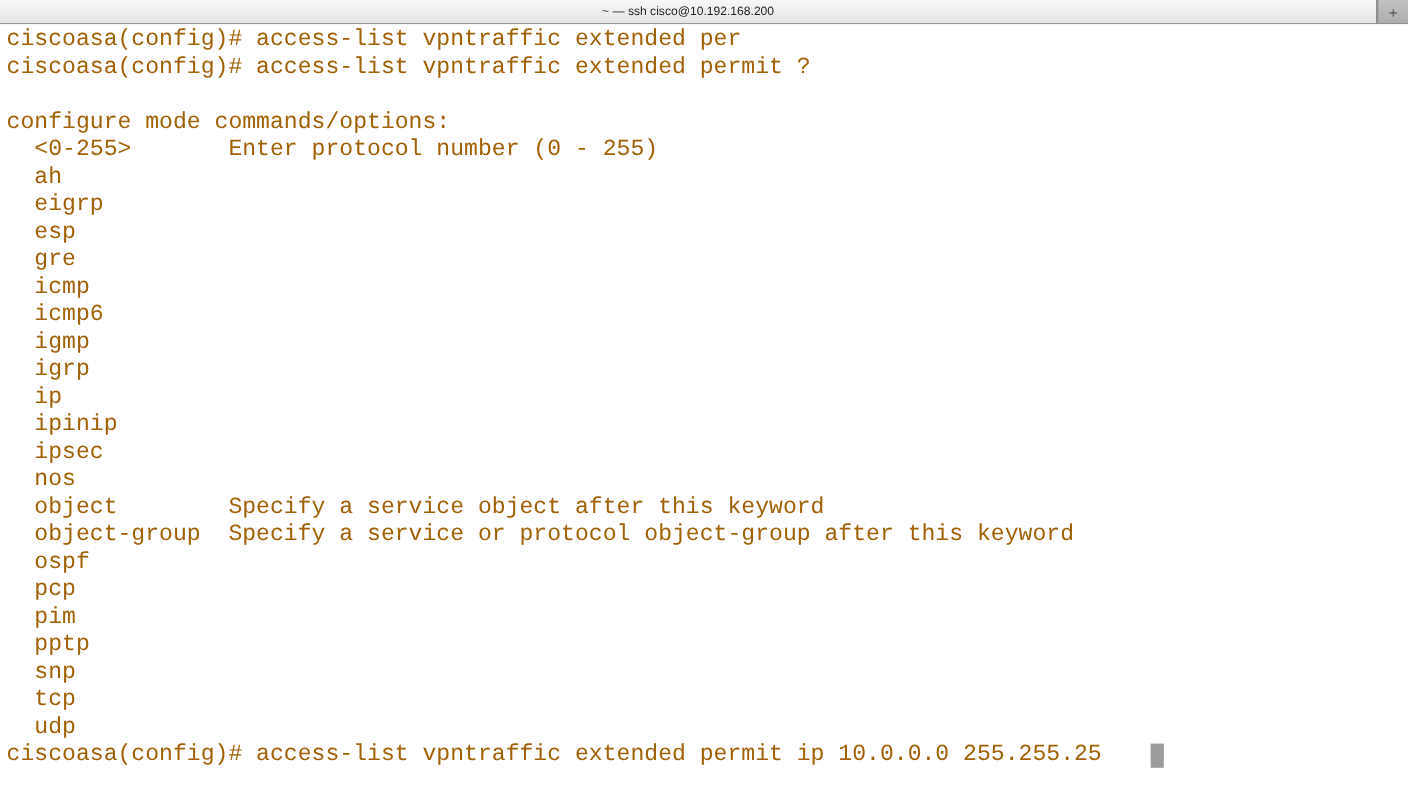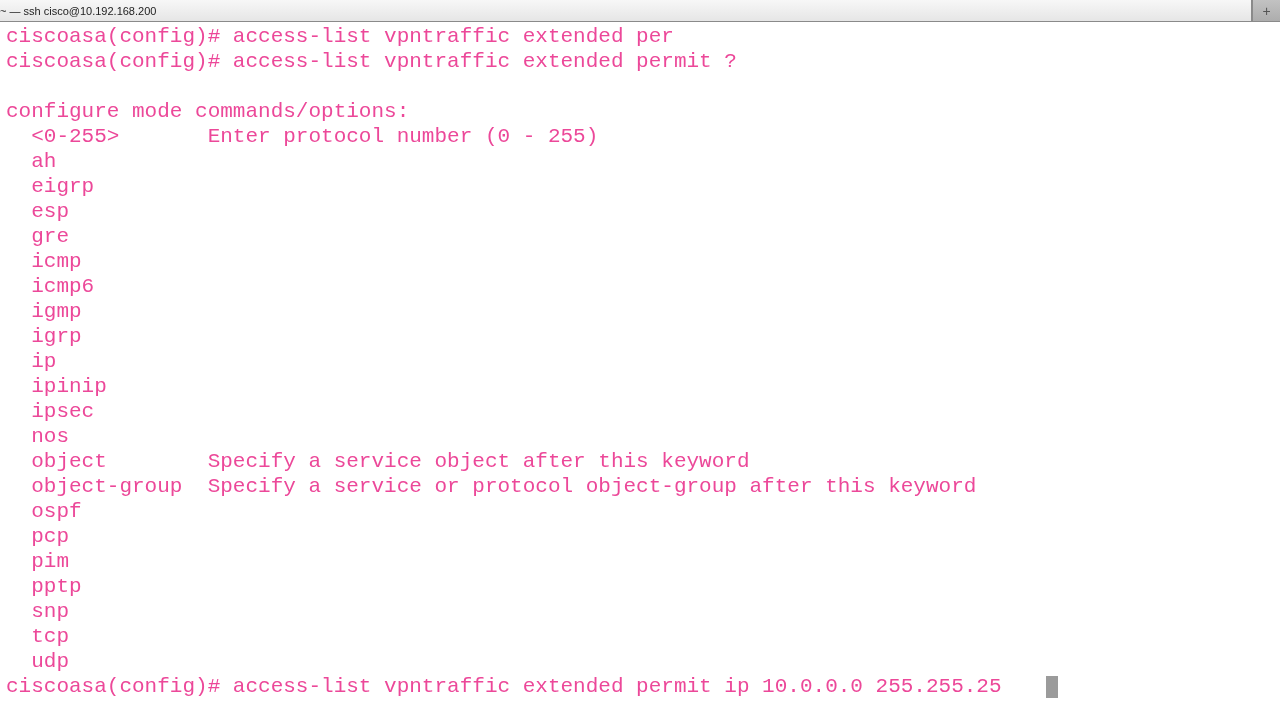--- a/index.html
+++ b/index.html
@@ -12,20 +12,21 @@
     background: #b0b0b0;
     border-bottom: 1px solid #8a8a8a;
     font-family: -apple-system, "Helvetica Neue", Arial, sans-serif;
     font-size: 11px;
     color: #444;
   }
   .tab {
     flex: 1 1 0;
     display: flex;
     align-items: center;
+    justify-content: center;
     border-right: 1px solid #8a8a8a;
     background: linear-gradient(to bottom, #c2c2c2 0%, #adadad 100%);
     position: relative;
     cursor: default;
   }
   .tab.active {
     background: linear-gradient(to bottom, #f7f7f7 0%, #e6e6e6 100%);
     color: #222;
   }
   .tab:last-of-type { border-right: none; }
@@ -37,21 +38,21 @@
     background: linear-gradient(to bottom, #c2c2c2 0%, #adadad 100%);
     border-left: 1px solid #8a8a8a;
     color: #555;
     font-size: 14px;
     cursor: default;
   }
 
   .terminal {
     flex: 1;
     background: #ffffff;
-    color: #ec4899;
+    color: #a16207;
     font-size: 21px;
     line-height: 25px;
     padding: 2px 2px 0 6px;
     white-space: pre;
     overflow: hidden;
   }
   .line { white-space: pre; }
   .prompt-line { display: flex; gap: 44px; }
   .cursor {
     display: inline-block;

